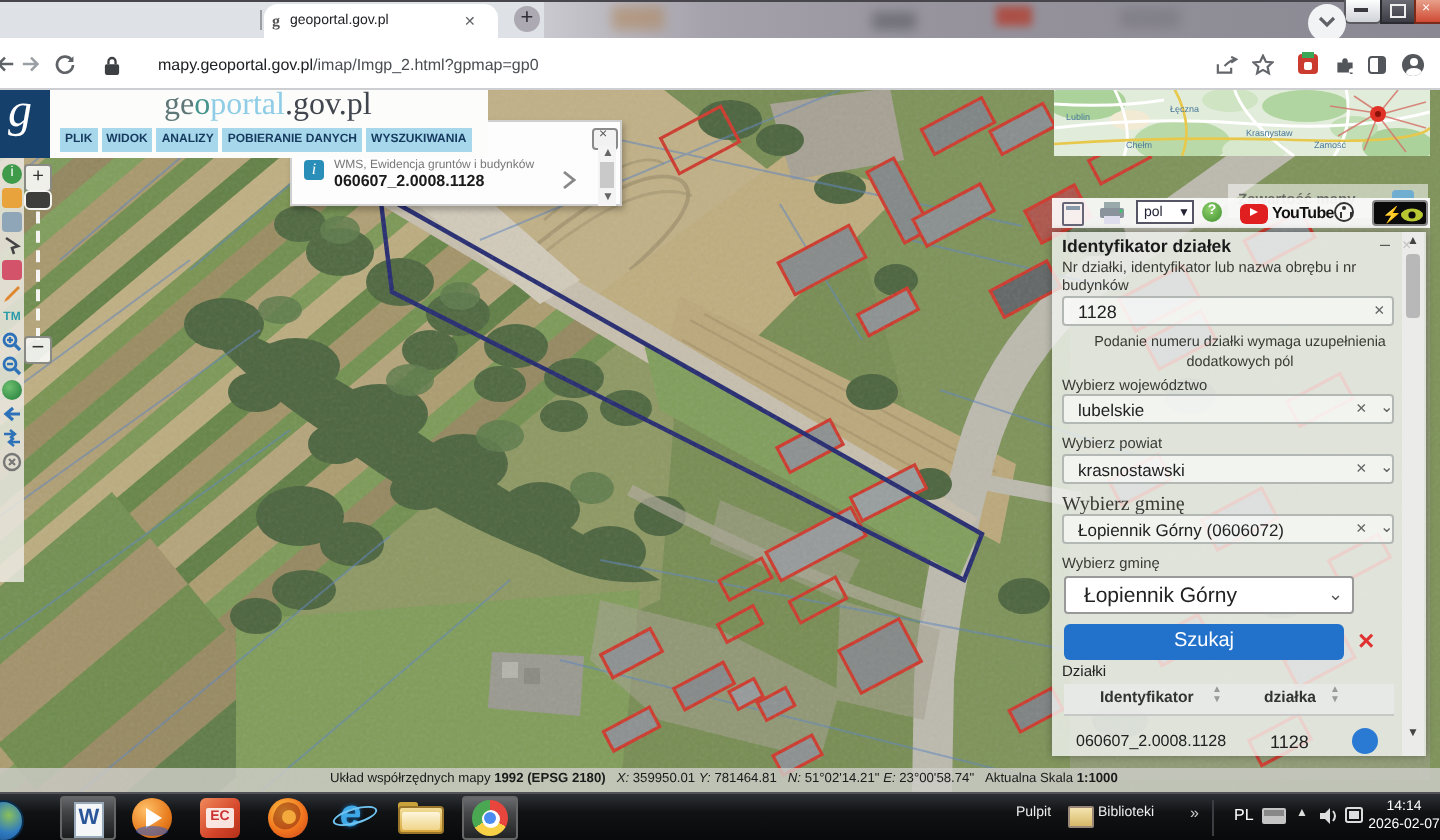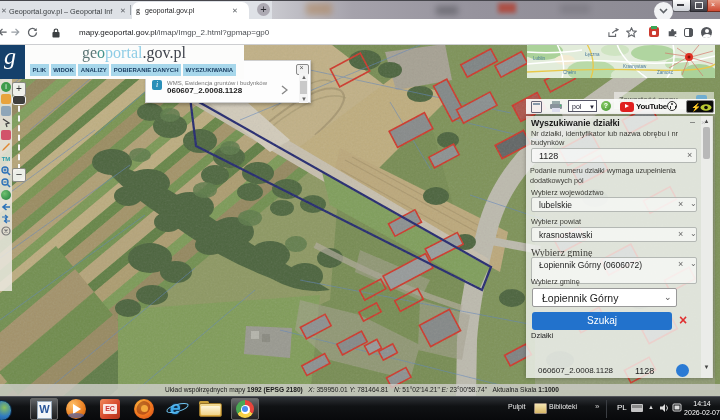--- a/index.html
+++ b/index.html
@@ -437,80 +437,81 @@
   <div class="abs" style="left:160px;top:1px;width:28px;height:13px;background:#0a0a0a;border-radius:2px;border:1px solid #888;box-sizing:border-box;">
     <div class="abs" style="left:4px;top:2px;color:#e8d44a;font-size:8px;">⚡</div>
     <svg class="abs" style="left:13px;top:3px;" width="12" height="7" viewBox="0 0 12 7">
       <ellipse cx="6" cy="3.5" rx="5.5" ry="3.2" fill="#b8c832"></ellipse>
         <circle cx="6" cy="3.5" r="1.8" fill="#0a0a0a"></circle>
       </svg>
     </div>
 </div>
 
 <div class="abs" style="left:526px;top:116px;width:187px;height:262px;background:rgba(243,245,242,.8);box-shadow:0 0 4px rgba(0,0,0,.3);color:#2a2a2a;">
-  <div class="abs" style="left:5px;top:2px;font-size:8.8px;font-weight:bold;color:#1a1a1a;">Wyszukiwanie działki</div>
+  <div class="abs" style="left:5px;top:2px;font-size:8.8px;font-weight:bold;color:#1a1a1a;">Identyfikator działek</div>
   <div class="abs" style="left:164px;top:1px;font-size:9px;color:#555;">–</div>
   <div class="abs" style="left:175px;top:2px;font-size:8px;color:#555;">×</div>
   <div class="abs" style="left:5px;top:13px;width:166px;font-size:7.4px;line-height:9px;color:#3a3a35;">Nr działki, identyfikator lub nazwa obrębu i nr budynków</div>
   <div class="abs" style="left:5px;top:32px;width:166px;height:15px;background:rgba(255,255,255,.6);border:1px solid #b4b8b4;border-radius:2px;box-sizing:border-box;">
     <div class="abs" style="left:7px;top:2px;font-size:9px;color:#222;">1128</div>
     <div class="abs" style="left:155px;top:1px;font-size:9px;color:#666;">×</div>
     </div>
-  <div class="abs" style="left:4px;top:50px;width:180px;font-size:7.2px;line-height:9.5px;color:#3a3a35;">Podanie numeru działki wymaga uzupełnienia dodatkowych pól</div>
+  <div class="abs" style="left:4px;top:50px;width:180px;text-align:center;font-size:7.2px;line-height:9.5px;color:#3a3a35;">Podanie numeru działki wymaga uzupełnienia dodatkowych pól</div>
   <div class="abs" style="left:5px;top:72px;font-size:7.4px;color:#3a3a35;">Wybierz województwo</div>
   <div class="abs" style="left:5px;top:81px;width:166px;height:15px;background:rgba(255,255,255,.6);border:1px solid #b4b8b4;border-radius:2px;box-sizing:border-box;">
     <div class="abs" style="left:7px;top:2px;font-size:8.5px;color:#222;">lubelskie</div>
     <div class="abs" style="left:146px;top:1px;font-size:9px;color:#666;">×</div>
     <div class="abs" style="left:158px;top:1px;font-size:8px;color:#666;">⌄</div>
     </div>
   <div class="abs" style="left:5px;top:101px;font-size:7.4px;color:#3a3a35;">Wybierz powiat</div>
   <div class="abs" style="left:5px;top:111px;width:166px;height:15px;background:rgba(255,255,255,.6);border:1px solid #b4b8b4;border-radius:2px;box-sizing:border-box;padding-left:38px;">
     <div class="abs" style="left:7px;top:2px;font-size:8.5px;color:#222;">krasnostawski</div>
     <div class="abs" style="left:146px;top:1px;font-size:9px;color:#666;">×</div>
     <div class="abs" style="left:158px;top:1px;font-size:8px;color:#666;">⌄</div>
     </div>
   <div class="abs" style="left:5px;top:131px;font-size:10px;color:#3a3a35;font-family:Liberation Serif, serif;">Wybierz gminę</div>
-  <div class="abs" style="left:5px;top:141px;width:166px;height:27px;background:rgba(255,255,255,.6);border:1px solid #b4b8b4;border-radius:2px;box-sizing:border-box;padding-left:44px;">
+  <div class="abs" style="left:5px;top:141px;width:166px;height:15px;background:rgba(255,255,255,.6);border:1px solid #b4b8b4;border-radius:2px;box-sizing:border-box;padding-left:44px;">
     <div class="abs" style="left:7px;top:2px;font-size:8.5px;color:#222;">Łopiennik Górny (0606072)</div>
     <div class="abs" style="left:146px;top:1px;font-size:9px;color:#666;">×</div>
     <div class="abs" style="left:158px;top:1px;font-size:8px;color:#666;">⌄</div>
     </div>
   <div class="abs" style="left:5px;top:161px;font-size:7.4px;color:#3a3a35;">Wybierz gminę</div>
   <div class="abs" style="left:6px;top:172px;width:145px;height:19px;background:#fff;border:1px solid #999;border-radius:2px;box-sizing:border-box;">
     <div class="abs" style="left:9px;top:3px;font-size:10.5px;color:#222;">Łopiennik Górny</div>
     <div class="abs" style="left:131px;top:3px;font-size:9px;color:#555;">⌄</div>
     </div>
   <div class="abs" style="left:6px;top:196px;width:140px;height:18px;background:#2272cc;border-radius:3px;color:#fff;font-size:10px;text-align:center;line-height:18px;">Szukaj</div>
   <div class="abs" style="left:153px;top:196px;font-size:14px;font-weight:bold;color:#e03030;">×</div>
   <div class="abs" style="left:5px;top:215px;font-size:7.5px;color:#222;">Działki</div>
+  <div class="abs" style="left:6px;top:226px;width:165px;height:15px;background:rgba(232,234,232,.85);border-bottom:1px solid #c8c8c8;">
+    <div class="abs" style="left:18px;top:2px;font-size:7.8px;font-weight:bold;color:#333;">Identyfikator</div>
+    <div class="abs" style="left:74px;top:1px;font-size:5px;color:#999;line-height:5px;">▲<br>▼</div>
+    <div class="abs" style="left:100px;top:2px;font-size:7.8px;font-weight:bold;color:#333;">działka</div>
+    <div class="abs" style="left:133px;top:1px;font-size:5px;color:#999;line-height:5px;">▲<br>▼</div>
+  </div>
   <div class="abs" style="left:12px;top:250px;font-size:8px;color:#222;">060607_2.0008.1128</div>
   <div class="abs" style="left:109px;top:250px;font-size:9px;color:#222;">1128</div>
   <div class="abs" style="left:150px;top:248px;width:13px;height:13px;border-radius:50%;background:#2a7ad4;"></div>
 
   <div class="abs" style="left:175px;top:0;width:11px;height:262px;background:rgba(240,240,240,.7);">
     <div class="abs" style="left:2.5px;top:2px;font-size:6px;color:#444;">▲</div>
     <div class="abs" style="left:2px;top:11px;width:7px;height:32px;background:#b8b8b8;border-radius:2px;"></div>
     <div class="abs" style="left:2.5px;top:248px;font-size:6px;color:#444;">▼</div>
   </div>
 </div>
 
 <div class="abs" style="left:0;top:0;width:720px;height:19px;background:#dee1e6;overflow:hidden;">
 
   <div class="abs" style="left:272px;top:0;width:448px;height:19px;
        background:linear-gradient(90deg,#c9c9cf 0%,#a5a2ab 18%,#96939d 45%,#8f8d96 75%,#8a8893 100%);"></div>
   <div class="abs" style="left:306px;top:3px;width:26px;height:12px;background:#b08458;opacity:.55;filter:blur(3px);"></div>
   <div class="abs" style="left:436px;top:6px;width:22px;height:9px;background:#4a4a50;opacity:.5;filter:blur(3px);"></div>
   <div class="abs" style="left:498px;top:3px;width:18px;height:10px;background:#b04538;opacity:.85;filter:blur(2px);"></div>
   <div class="abs" style="left:560px;top:4px;width:30px;height:10px;background:#77757e;opacity:.6;filter:blur(3px);"></div>
 
-  <div class="abs" style="left:0;top:2px;width:130px;height:17px;font-size:7.3px;color:#3c4043;">
-    <span class="abs" style="left:1px;top:5px;color:#5f6368;font-size:7px;">✕</span>
-    <span class="abs" style="left:9px;top:5px;width:110px;overflow:hidden;white-space:nowrap;">Geoportal.gov.pl – Geoportal Inf</span>
-    <span class="abs" style="left:120px;top:5px;color:#5f6368;font-size:7px;">✕</span>
-  </div>
   <div class="abs" style="left:130px;top:5px;width:1px;height:10px;background:#9aa0a6;"></div>
 
   <div class="abs" style="left:132px;top:2px;width:117px;height:17px;background:#fff;border-radius:7px 7px 0 0;">
     <span class="abs" style="left:4px;top:4px;font-size:8px;color:#555;font-family:'Liberation Serif',serif;font-weight:bold;">g</span>
     <span class="abs" style="left:13px;top:5px;font-size:7px;color:#202124;">geoportal.gov.pl</span>
     <span class="abs" style="left:100px;top:5px;color:#5f6368;font-size:7px;">✕</span>
   </div>
 
   <div class="abs" style="left:257px;top:3px;width:13px;height:13px;border-radius:50%;background:#aca9b2;
        color:#2d2d33;font-size:11px;line-height:12px;text-align:center;">+</div>

